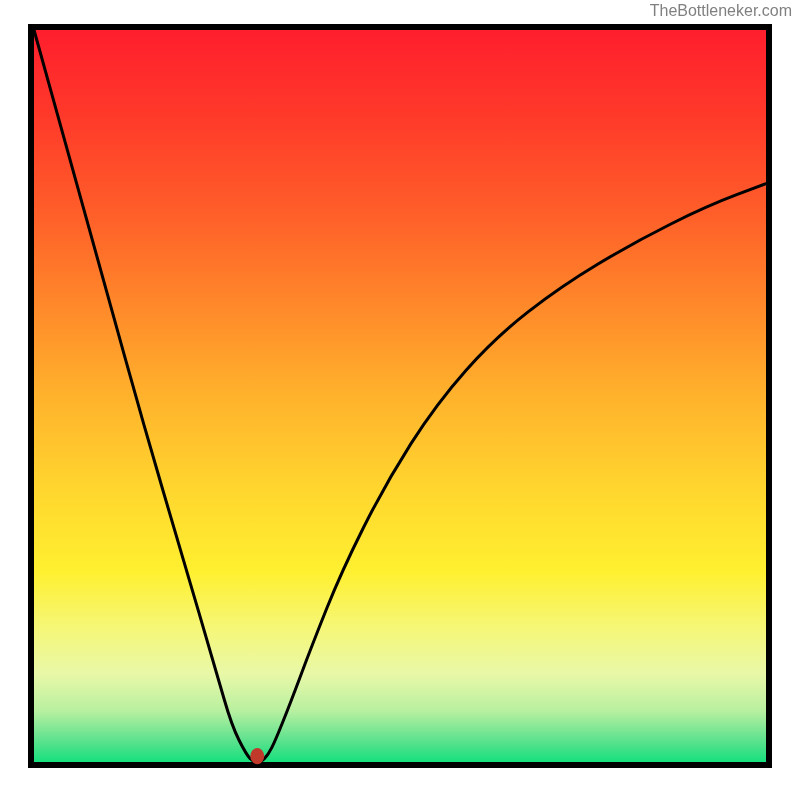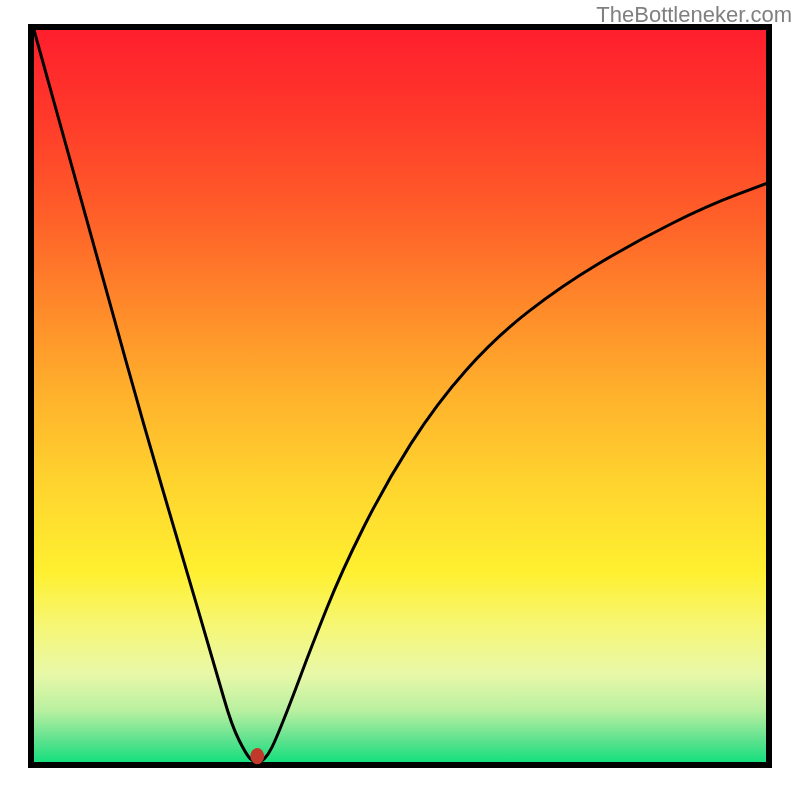--- a/index.html
+++ b/index.html
@@ -13,21 +13,21 @@
   }
   .chart-wrap {
     position: relative;
     width: 800px;
     height: 800px;
   }
   .attribution {
     position: absolute;
     top: 2px;
     right: 8px;
-    font-size: 22px;
+    font-size: 16px;
     color: #808080;
     text-align: right;
   }
   svg {
     display: block;
   }
 </style>
 </head>
 <body>
 

